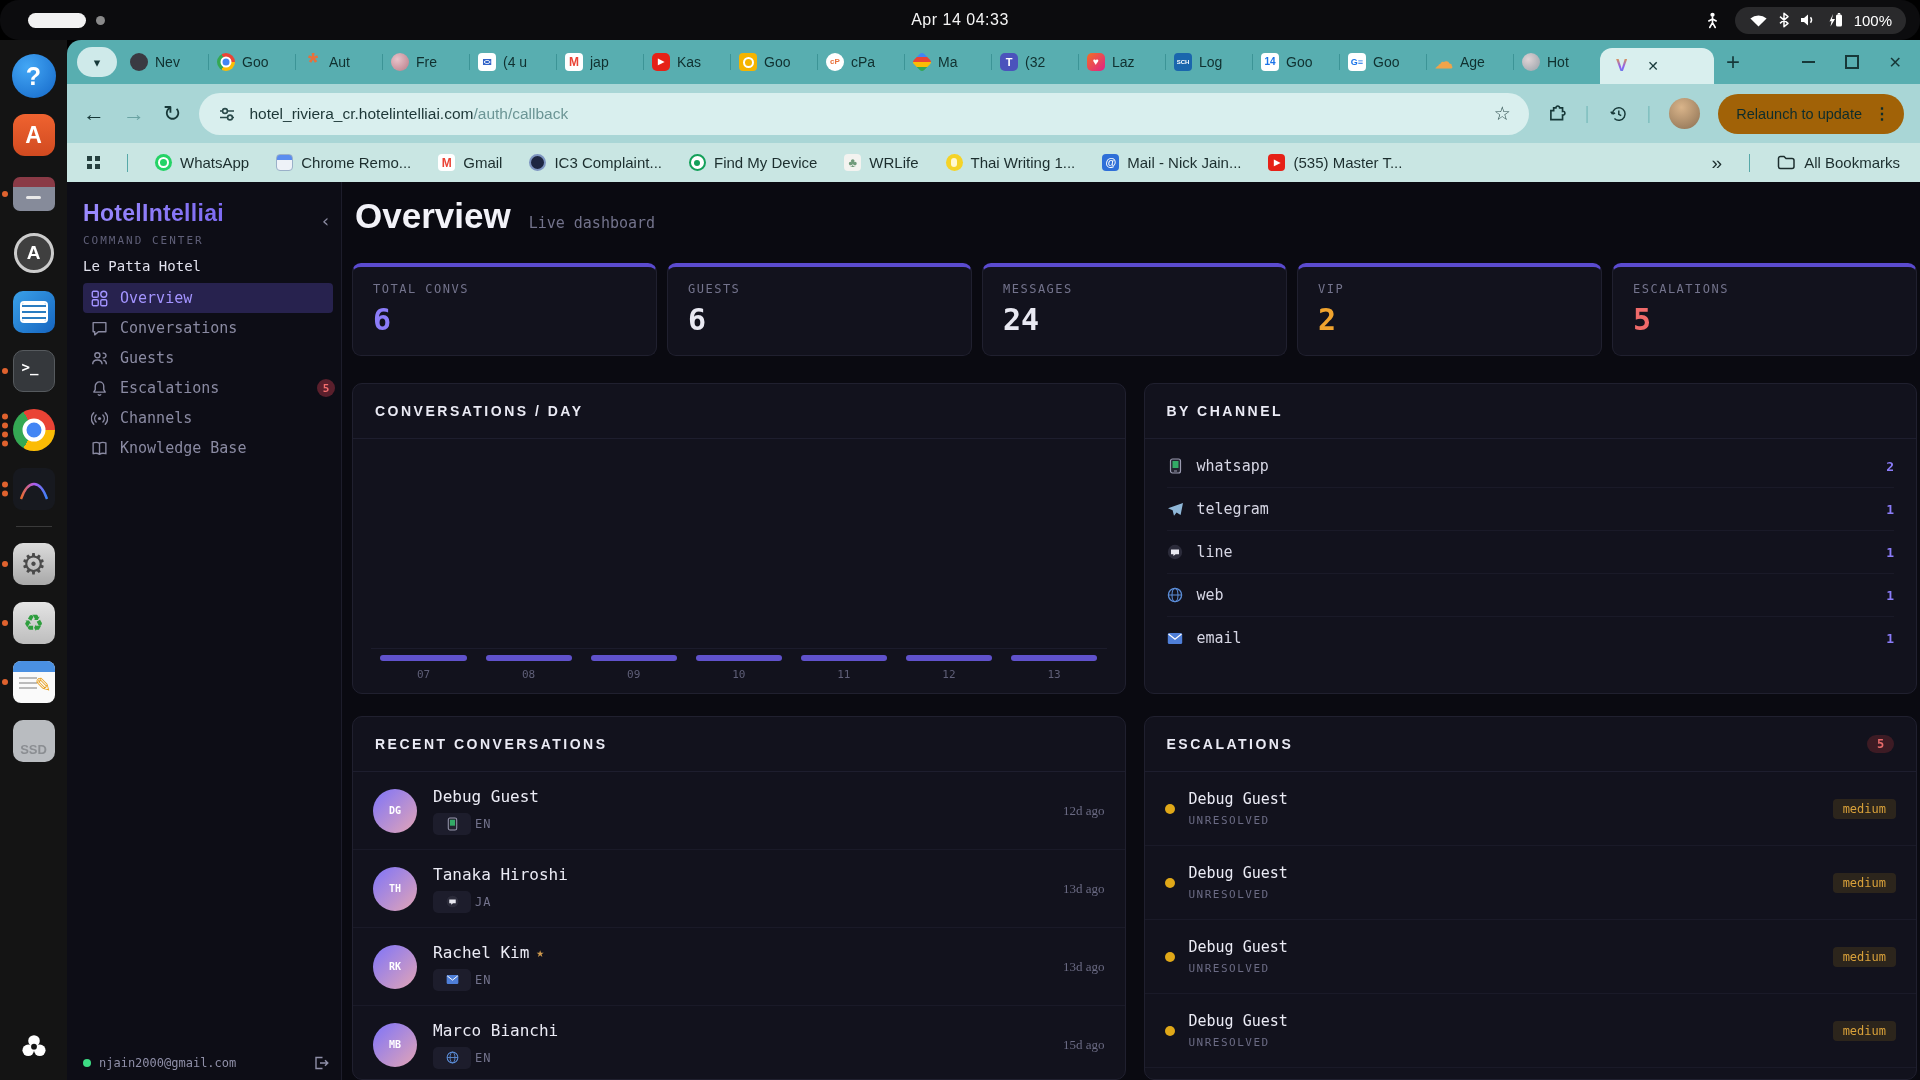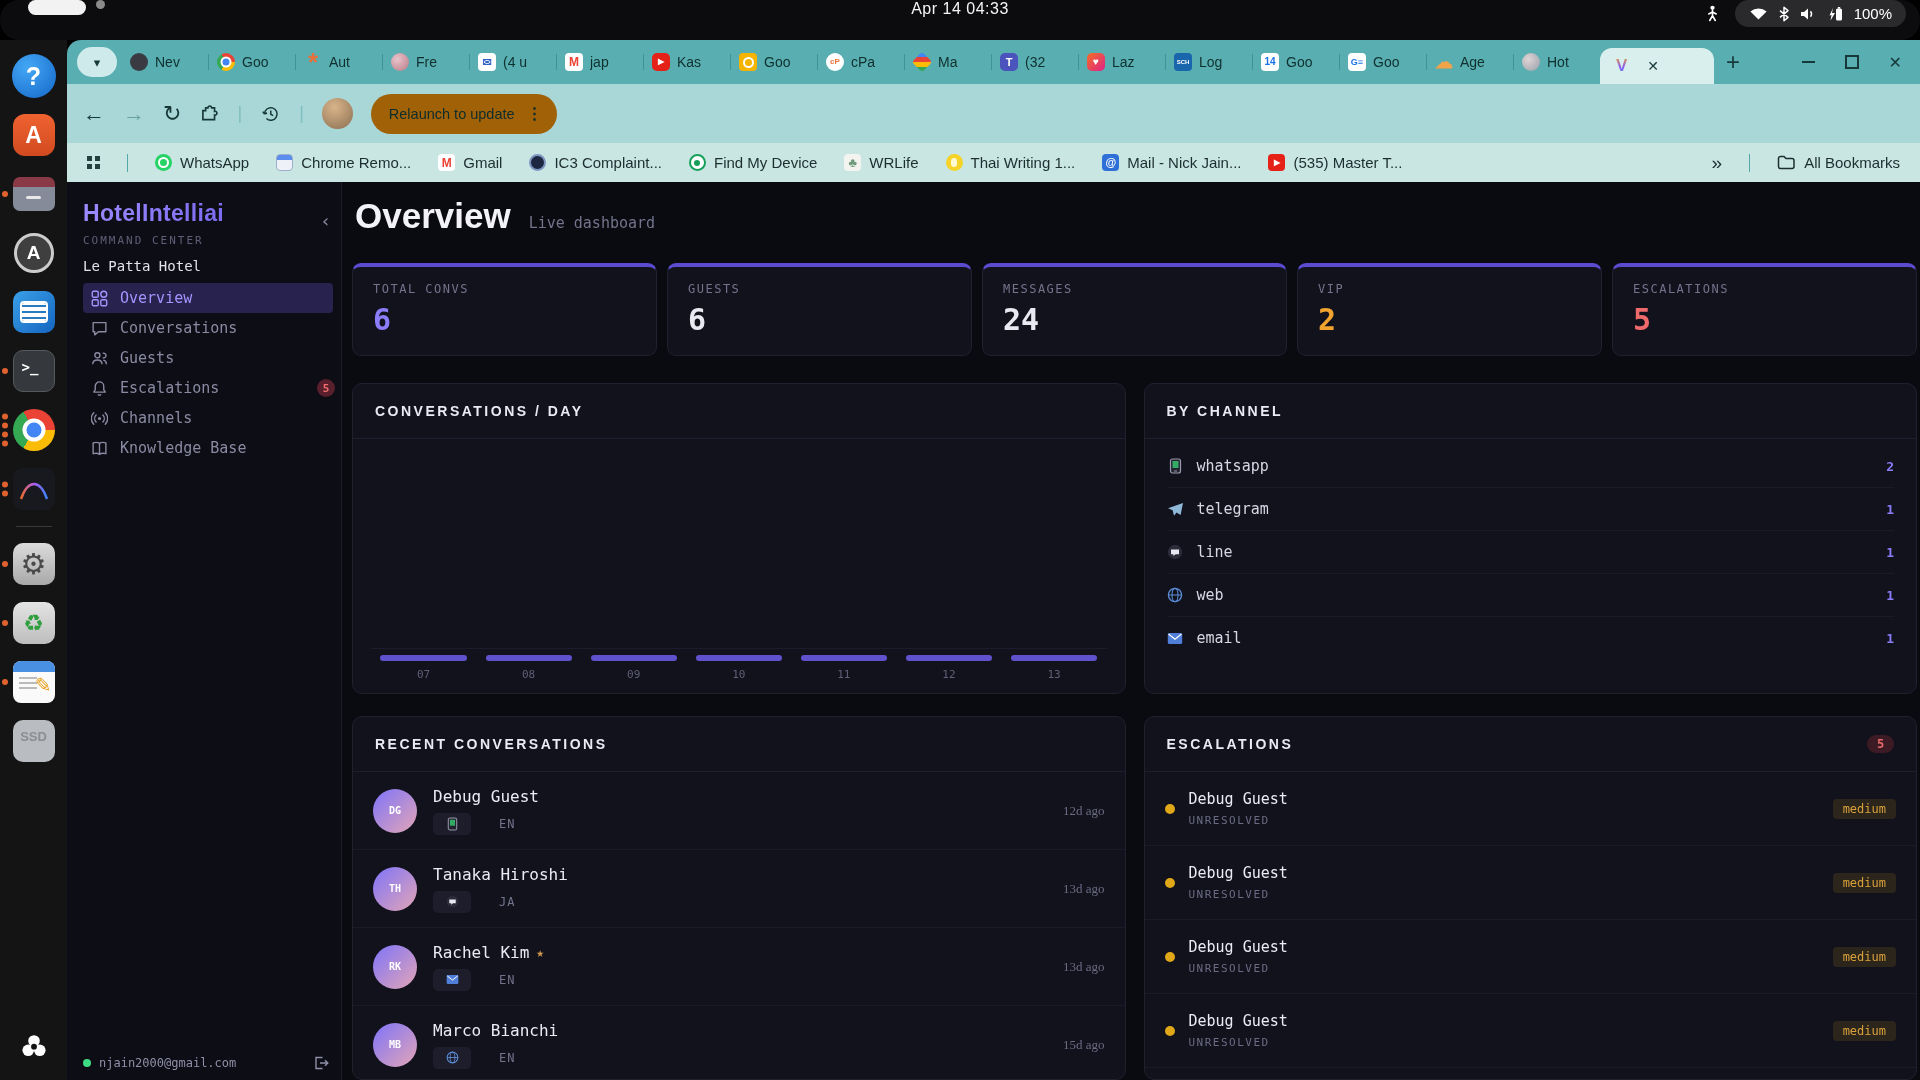--- a/index.html
+++ b/index.html
@@ -1,21 +1,21 @@
 <!DOCTYPE html>
 <html><head>
 <meta charset="utf-8">
 <style>
   html,body{margin:0;padding:0;background:#000;}
   body{width:1920px;height:1080px;overflow:hidden;font-family:"Liberation Sans",sans-serif;
        --mono:"DejaVu Sans Mono",monospace;}
   .screen{position:relative;width:1920px;height:1080px;}
 
   
-  .sysbar{position:absolute;top:0;left:0;right:0;height:40px;background:#0c0c0e;display:flex;align-items:flex-start;color:#f0f0f0;border-radius:19px;}
+  .sysbar{position:absolute;top:0;left:0;right:0;height:40px;background:#0c0c0e;display:flex;align-items:center;color:#f0f0f0;border-radius:19px;}
   .sys-pill{width:58px;height:15px;border-radius:8px;background:#f2f2f2;margin-left:28px;}
   .sys-dot{width:9px;height:9px;border-radius:50%;background:#8a8a8a;margin-left:10px;}
   .sys-clock{position:absolute;left:0;right:0;text-align:center;font-size:16px;color:#f5f5f5;letter-spacing:.5px;}
   .sys-right{margin-left:auto;display:flex;align-items:center;gap:14px;margin-right:14px;z-index:2;}
   .tray{display:flex;align-items:center;gap:10px;background:#2a2a2c;border-radius:16px;padding:5px 14px;}
   .tray .pct{font-size:15px;color:#fff;}
 
   
   .dock{position:absolute;left:0;top:40px;bottom:0;width:67px;background:#141414;display:flex;flex-direction:column;align-items:center;padding-top:14px;gap:15px;box-sizing:border-box;}
   .di{width:44px;height:44px;position:relative;display:flex;align-items:center;justify-content:center;flex:none;}
@@ -32,21 +32,21 @@
   .dk-chrome{width:42px;height:42px;border-radius:50%;background:conic-gradient(from -30deg,#ea4335 0 120deg,#fbbc05 120deg 240deg,#34a853 240deg 360deg);position:relative;}
   .dk-chrome::after{content:"";position:absolute;left:50%;top:50%;transform:translate(-50%,-50%);width:15px;height:15px;border-radius:50%;background:#4285f4;border:4px solid #fff;}
   .dk-curve{width:42px;height:42px;border-radius:9px;background:#17191f;display:flex;align-items:center;justify-content:center;}
   .dock-sep{width:36px;height:1px;background:#3a3a3a;flex:none;}
   .dk-gear{width:42px;height:42px;border-radius:10px;background:linear-gradient(180deg,#dcdcdc,#a8a8a8);color:#4a4a4a;font-size:29px;display:flex;align-items:center;justify-content:center;}
   .dk-trash{width:42px;height:42px;border-radius:10px;background:linear-gradient(180deg,#e4e4e4,#bdbdbd);color:#2e9e3e;font-size:23px;display:flex;align-items:center;justify-content:center;}
   .dk-notes{width:42px;height:42px;border-radius:8px;background:#fafafa;position:relative;overflow:hidden;}
   .dk-notes b{position:absolute;top:0;left:0;right:0;height:11px;background:#4a90e2;}
   .dk-notes s{position:absolute;right:3px;top:12px;color:#e8a020;font-size:20px;text-decoration:none;}
   .dk-notes u{position:absolute;left:6px;top:16px;width:18px;height:2px;background:#bbb;box-shadow:0 5px 0 #bbb,0 10px 0 #bbb;}
-  .dk-ssd{width:42px;height:42px;border-radius:10px;background:#b9bcc0;color:#8b8e92;font-size:13px;font-weight:bold;display:flex;align-items:flex-end;justify-content:center;padding-bottom:18px;box-sizing:border-box;}
+  .dk-ssd{width:42px;height:42px;border-radius:10px;background:#b9bcc0;color:#8b8e92;font-size:13px;font-weight:bold;display:flex;align-items:flex-end;justify-content:center;padding-bottom:5px;box-sizing:border-box;}
   .dk-flower{margin-top:auto;margin-bottom:12px;}
 
   
   .window{position:absolute;left:67px;top:40px;right:0;bottom:0;display:flex;flex-direction:column;border-top-left-radius:14px;overflow:hidden;background:#0a0a11;}
 
   .tabstrip{height:44px;background:#58aeb0;display:flex;align-items:center;padding-left:10px;flex:none;}
   .tsearch{width:40px;height:30px;border-radius:15px;background:#cfeaea;display:flex;align-items:center;justify-content:center;color:#17393a;font-size:13px;flex:none;margin-right:4px;}
   .tab{height:44px;display:flex;align-items:center;gap:7px;padding:0 9px;width:87px;box-sizing:border-box;position:relative;flex:none;}
   .tab+.tab::before{content:"";position:absolute;left:0;top:14px;height:16px;width:1px;background:#3c9496;}
   .tlabel{font-size:14px;color:#10302f;white-space:nowrap;overflow:hidden;flex:1;}
@@ -154,21 +154,21 @@
   .chrow:last-child{border-bottom:none;}
   .chname{font-size:15px;color:#d6d6e4;font-family:var(--mono);margin-left:13px;}
   .chcount{margin-left:auto;font-size:13px;font-weight:bold;color:#8b7cf8;font-family:var(--mono);}
   .cicon{width:17px;display:flex;justify-content:center;flex:none;}
 
   .convrow{display:flex;align-items:center;padding:0 20px;height:77px;border-bottom:1px solid #1a1a28;}
   .avatar{width:44px;height:44px;border-radius:50%;background:linear-gradient(135deg,#8d7bef 15%,#d9a0bc 90%);color:#fff;font-weight:bold;font-size:10px;display:flex;align-items:center;justify-content:center;font-family:var(--mono);flex:none;}
   .convinfo{margin-left:16px;display:flex;flex-direction:column;gap:7px;min-width:0;}
   .convname{font-size:16px;color:#ebebf5;font-family:var(--mono);display:flex;align-items:center;}
   .vipstar{color:#cf9a4e;font-size:13px;margin-left:7px;}
-  .convmeta{display:flex;align-items:center;gap:28px;}
+  .convmeta{display:flex;align-items:center;gap:4px;}
   .chip{height:22px;min-width:26px;background:#1d1d2c;border-radius:5px;display:flex;align-items:center;justify-content:center;padding:0 6px;}
   .lang{font-size:12px;color:#73738c;font-family:var(--mono);letter-spacing:1px;}
   .convtime{margin-left:auto;font-size:13px;color:#6b6b84;font-family:Liberation Serif, serif;text-align:right;}
 
   .escbadge{margin-left:auto;min-width:27px;height:18px;border-radius:9px;background:#3d1b24;color:#e66a6a;font-size:12px;font-weight:bold;display:flex;align-items:center;justify-content:center;font-family:var(--mono);letter-spacing:0;}
   .escrow{display:flex;align-items:center;padding:0 20px;height:73px;border-bottom:1px solid #1a1a28;}
   .ydot{width:10px;height:10px;border-radius:50%;background:#e0a818;flex:none;}
   .escinfo{margin-left:14px;display:flex;flex-direction:column;gap:6px;}
   .escname{font-size:15px;color:#ebebf5;font-family:var(--mono);}
   .escstatus{font-size:11px;letter-spacing:1.5px;color:#6b6b84;font-family:var(--mono);}
@@ -386,20 +386,30 @@
         <span class="wmin"></span>
         <span class="wres"></span>
         <span class="wclose">✕</span>
       </div>
     </div>
 
     <div class="toolbar">
       <span class="navbtn">←</span>
       <span class="navbtn fwd">→</span>
       <span class="navbtn">↻</span>
+      <div class="omni">
+        <svg width="20" height="18" viewBox="0 0 20 18">
+            <line x1="3" y1="6" x2="17" y2="6" stroke="#2a4a4a" stroke-width="1.6"></line>
+            <circle cx="8" cy="6" r="2.4" fill="#d9efee" stroke="#2a4a4a" stroke-width="1.6"></circle>
+            <line x1="3" y1="12.5" x2="17" y2="12.5" stroke="#2a4a4a" stroke-width="1.6"></line>
+            <circle cx="13" cy="12.5" r="2.4" fill="#d9efee" stroke="#2a4a4a" stroke-width="1.6"></circle>
+          </svg>
+        <span class="url"><span>hotel_riviera_cr.hotelintelliai.com</span><span class="path">/auth/callback</span></span>
+        <span class="star">☆</span>
+      </div>
       <svg width="20" height="20" viewBox="0 0 18 18">
           <path d="M6 3.5h2a1.7 1.7 0 1 1 3.4 0H14v3.1a1.7 1.7 0 1 1 0 3.3V14H3.5V6H6z" fill="none" stroke="#173838" stroke-width="1.5"></path>
         </svg>
       <span class="pipe">|</span>
       <svg width="21" height="20" viewBox="0 0 20 20">
           <path d="M4 10a6.3 6.3 0 1 1 1.9 4.5M4 10L2.3 7.6M4 10l2.6-1" fill="none" stroke="#173838" stroke-width="1.5"></path>
           <path d="M10.3 6.5v3.8l2.4 1.4" fill="none" stroke="#173838" stroke-width="1.5"></path>
         </svg>
       <span class="pipe">|</span>
       <div class="avatar30"></div>

